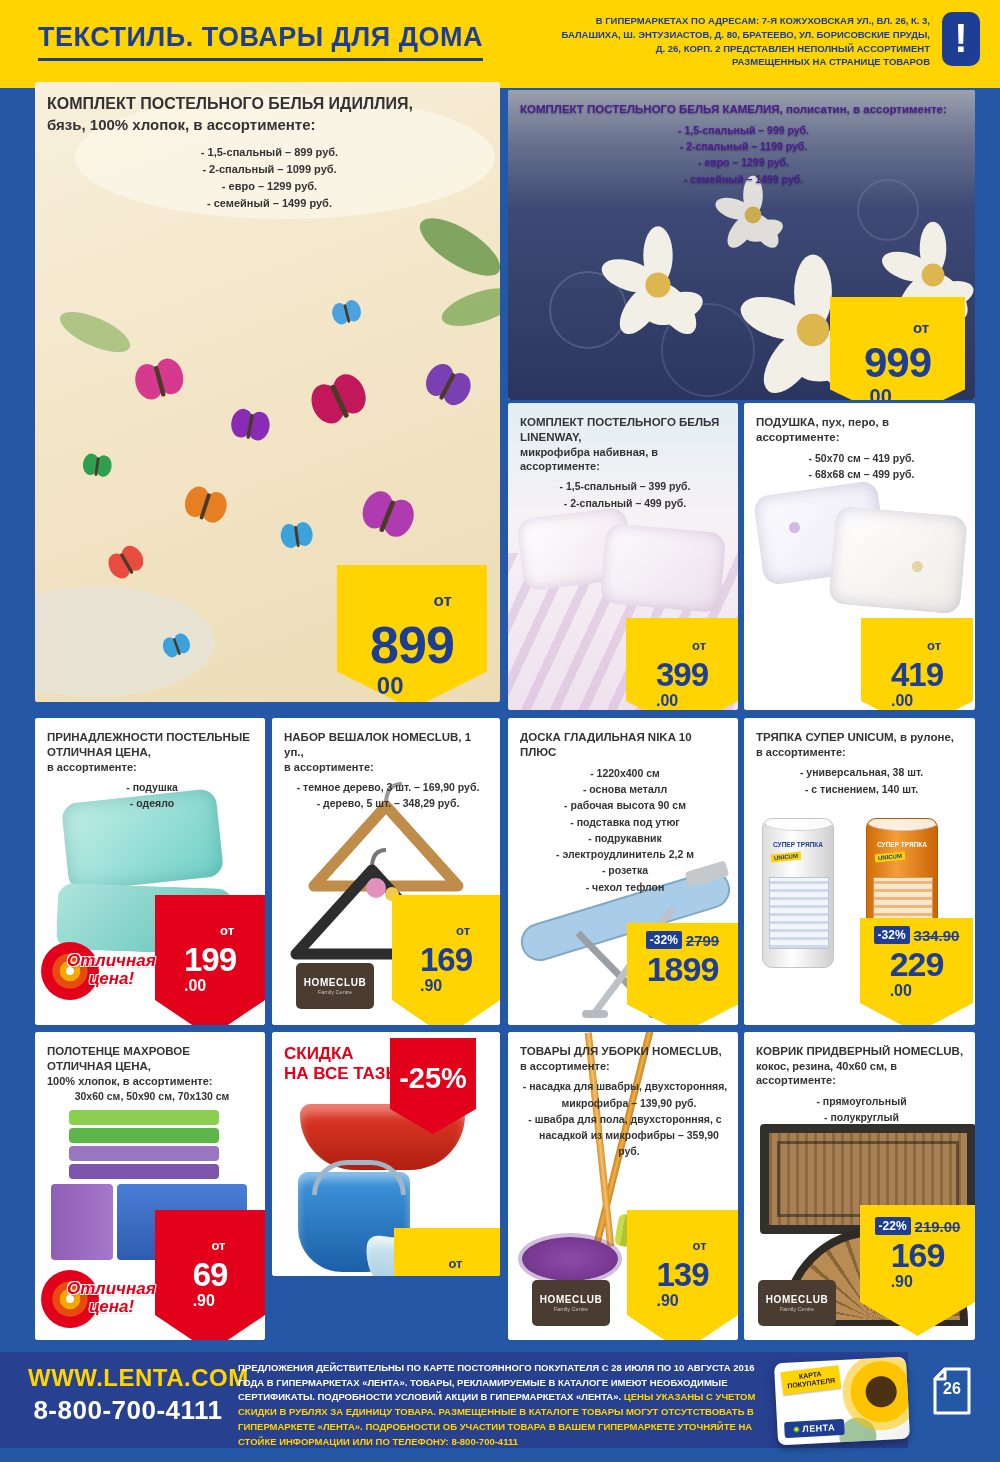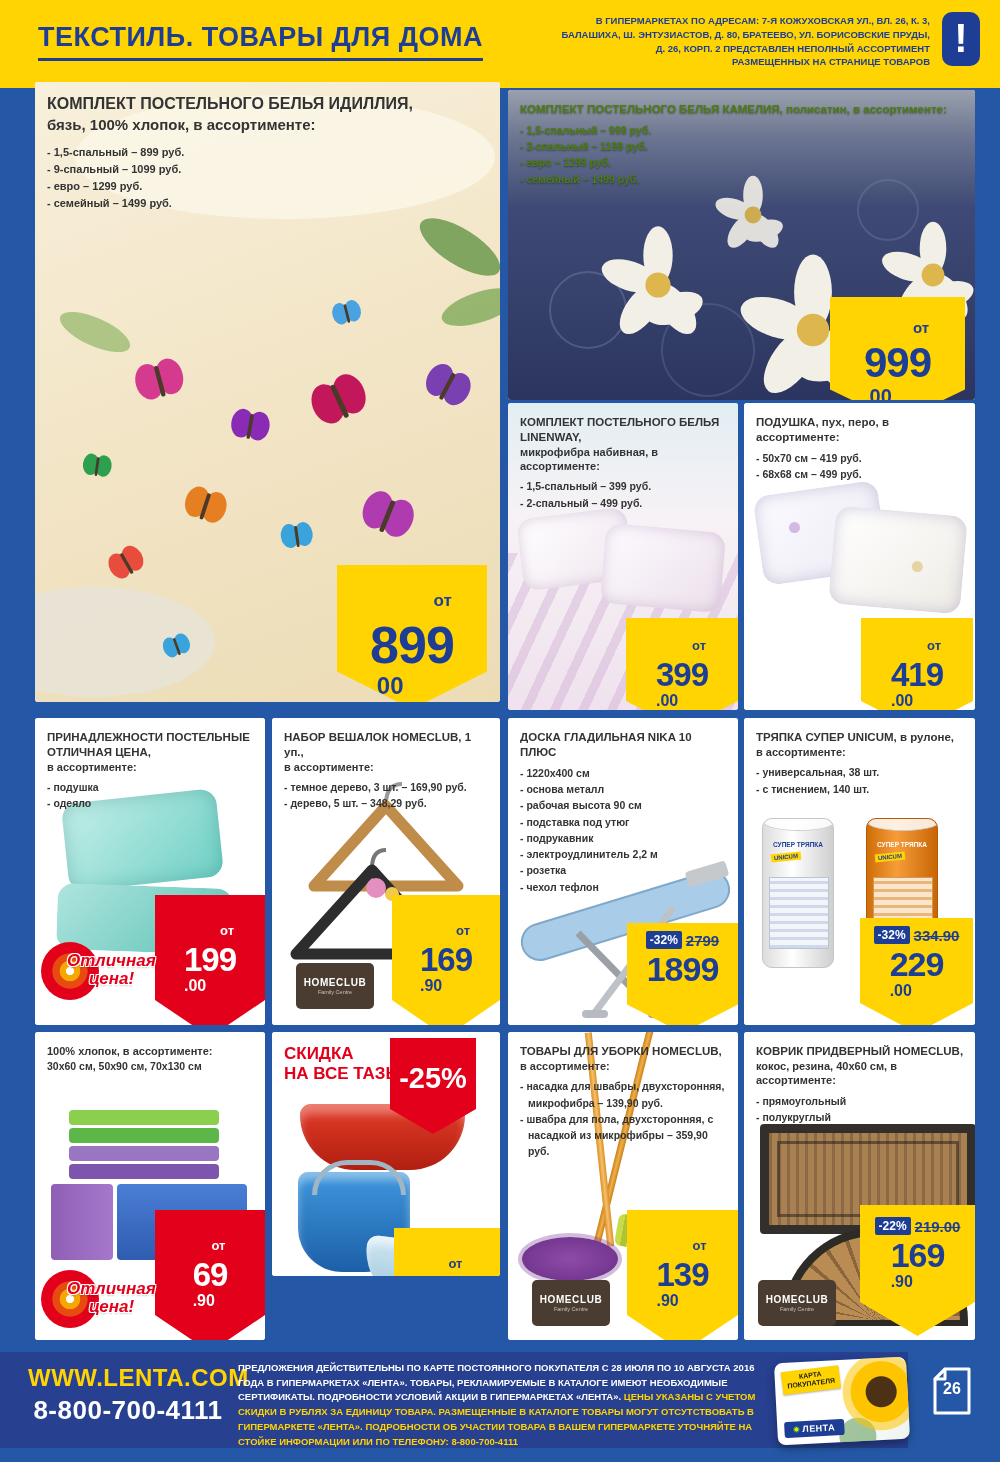--- a/index.html
+++ b/index.html
@@ -15,26 +15,26 @@
   .h-alert{position:absolute;right:20px;top:12px;width:38px;height:54px;background:#1d3e94;border-radius:10px;
            color:#fff;font-size:40px;font-weight:bold;text-align:center;line-height:52px;}
 
   
   .card{position:absolute;background:#fff;border-radius:3px;overflow:hidden;}
   .pimg{position:absolute;inset:0;z-index:0;}
   .svg-abs{position:absolute;inset:0;width:100%;height:100%;}
   .pinfo{position:absolute;left:12px;top:12px;right:8px;z-index:5;color:#333;}
   .ptitle{font-size:11.5px;font-weight:bold;line-height:1.3;}
   .psub{font-size:11px;font-weight:bold;line-height:1.3;}
-  .popts{margin-top:5px;font-size:10.5px;font-weight:bold;line-height:1.55;}
+  .popts{margin-top:5px;font-size:10.5px;font-weight:bold;line-height:1.55;text-align:center;}
   .popts>div{padding-left:8px;text-indent:-8px;}
   .big .ptitle{font-size:16px;}
   .big .psub{font-size:15px;}
   .big .popts{font-size:11px;margin-top:10px;}
-  .white-txt .pinfo{color:#4d7c0f;text-shadow:0 1px 2px rgba(0,0,0,.45);}
+  .white-txt .pinfo{color:#4c1d95;text-shadow:0 1px 2px rgba(0,0,0,.45);}
 
   
   .tag{position:absolute;z-index:6;background:#ffd400;color:#1d3e94;
        clip-path:polygon(0 0,100% 0,100% 74%,50% 100%,0 74%);
        display:flex;flex-direction:column;justify-content:flex-start;align-items:center;}
   .tag.red{background:#e2001a;color:#fff;}
   .price{display:flex;justify-content:center;align-items:flex-start;flex-direction:column;}
   .ot{font-size:13px;font-weight:bold;align-self:flex-end;padding-bottom:5px;margin-right:2px;}
   .whole{font-size:33px;font-weight:bold;line-height:1;letter-spacing:-1px;}
   .frac{font-size:16px;font-weight:bold;padding-top:1px;}
@@ -147,21 +147,21 @@
         <use href="#bf" fill="#4aa3e0" transform="translate(312 232) rotate(-14) scale(0.9)"></use>
         <use href="#bf" fill="#7a3fb0" transform="translate(412 305) rotate(28) scale(1.4)"></use>
         <use href="#bf" fill="#3aa3dc" transform="translate(142 565) rotate(-20) scale(0.85)"></use>
       </svg>
     </div>
     <div class="pinfo">
       <div class="ptitle">КОМПЛЕКТ ПОСТЕЛЬНОГО БЕЛЬЯ ИДИЛЛИЯ,</div>
       <div class="psub">бязь, 100% хлопок, в ассортименте:</div>
       <div class="popts">
           <div>- 1,5-спальный – 899 руб.</div>
-          <div>- 9-спальный – 1099 руб.</div>
+          <div>- 2-спальный – 1099 руб.</div>
           <div>- евро – 1299 руб.</div>
           <div>- семейный – 1499 руб.</div>
         </div>
     </div>
     <div class="tag big-tag" style="left:302px;top:483px;width:150px;height:118px;">
       <div class="price">
         <span class="ot">от</span>
         <span class="whole">899</span>
         <span class="frac">.00</span>
       </div>
@@ -392,20 +392,21 @@
   <div class="card" style="left:35px;top:1032px;width:230px;height:308px;">
     <div class="pimg" style="background:#fff;">
       <div class="bar" style="left:34px;top:78px;width:150px;height:15px;background:#8ccf4e;"></div>
       <div class="bar" style="left:34px;top:96px;width:150px;height:15px;background:#5cb648;"></div>
       <div class="bar" style="left:34px;top:114px;width:150px;height:15px;background:#9a76c2;"></div>
       <div class="bar" style="left:34px;top:132px;width:150px;height:15px;background:#7e55ad;"></div>
       <div class="bar" style="left:16px;top:152px;width:62px;height:76px;background:linear-gradient(90deg,#8e5fb5,#a678cc);"></div>
       <div class="bar" style="left:82px;top:152px;width:130px;height:76px;background:linear-gradient(180deg,#4a7ed6,#2f5cb0);"></div>
     </div>
     <div class="pinfo">
+      <div class="ptitle">ПОЛОТЕНЦЕ МАХРОВОЕ ОТЛИЧНАЯ ЦЕНА,</div>
       <div class="psub">100% хлопок, в ассортименте:</div>
       <div class="popts" style="margin-top:0;">
           <div>30х60 см, 50х90 см, 70х130 см</div>
         </div>
     </div>
     <div class="op-logo" style="left:6px;top:236px;">
       <div class="op-circle"></div>
       <div class="op-text">
         <div class="l1">Отличная</div>
         <div class="l2">цена!</div>

